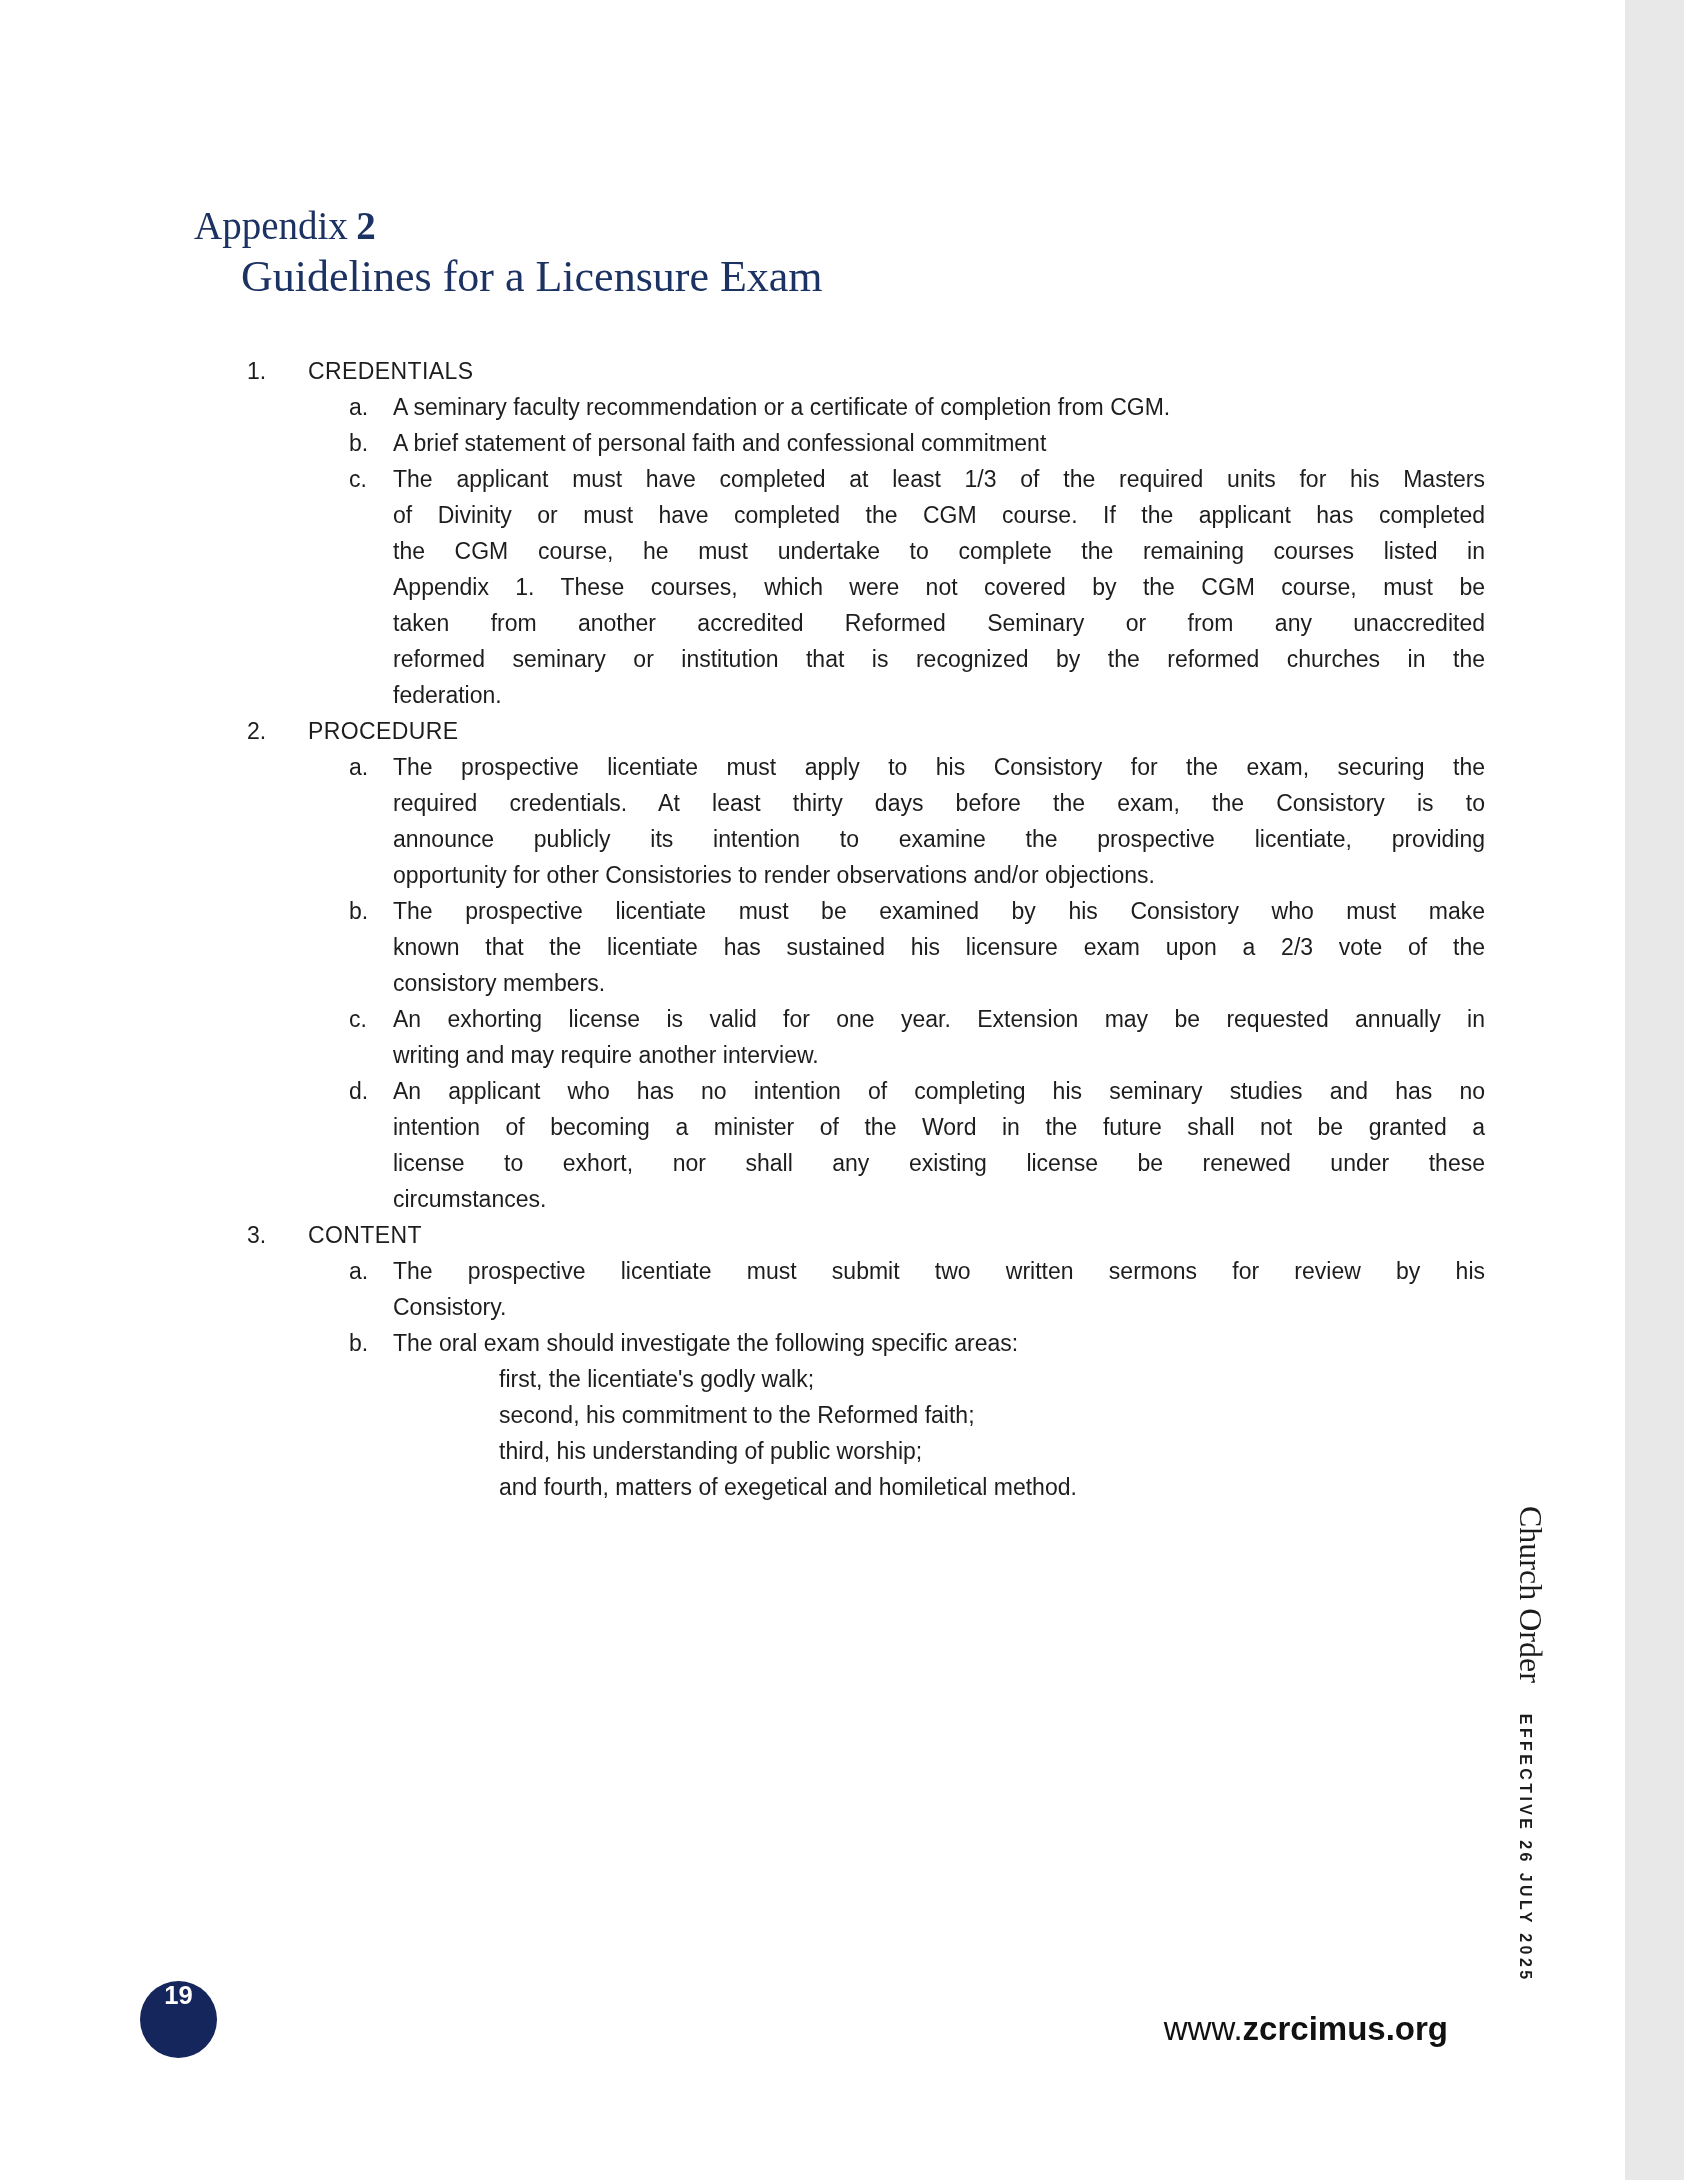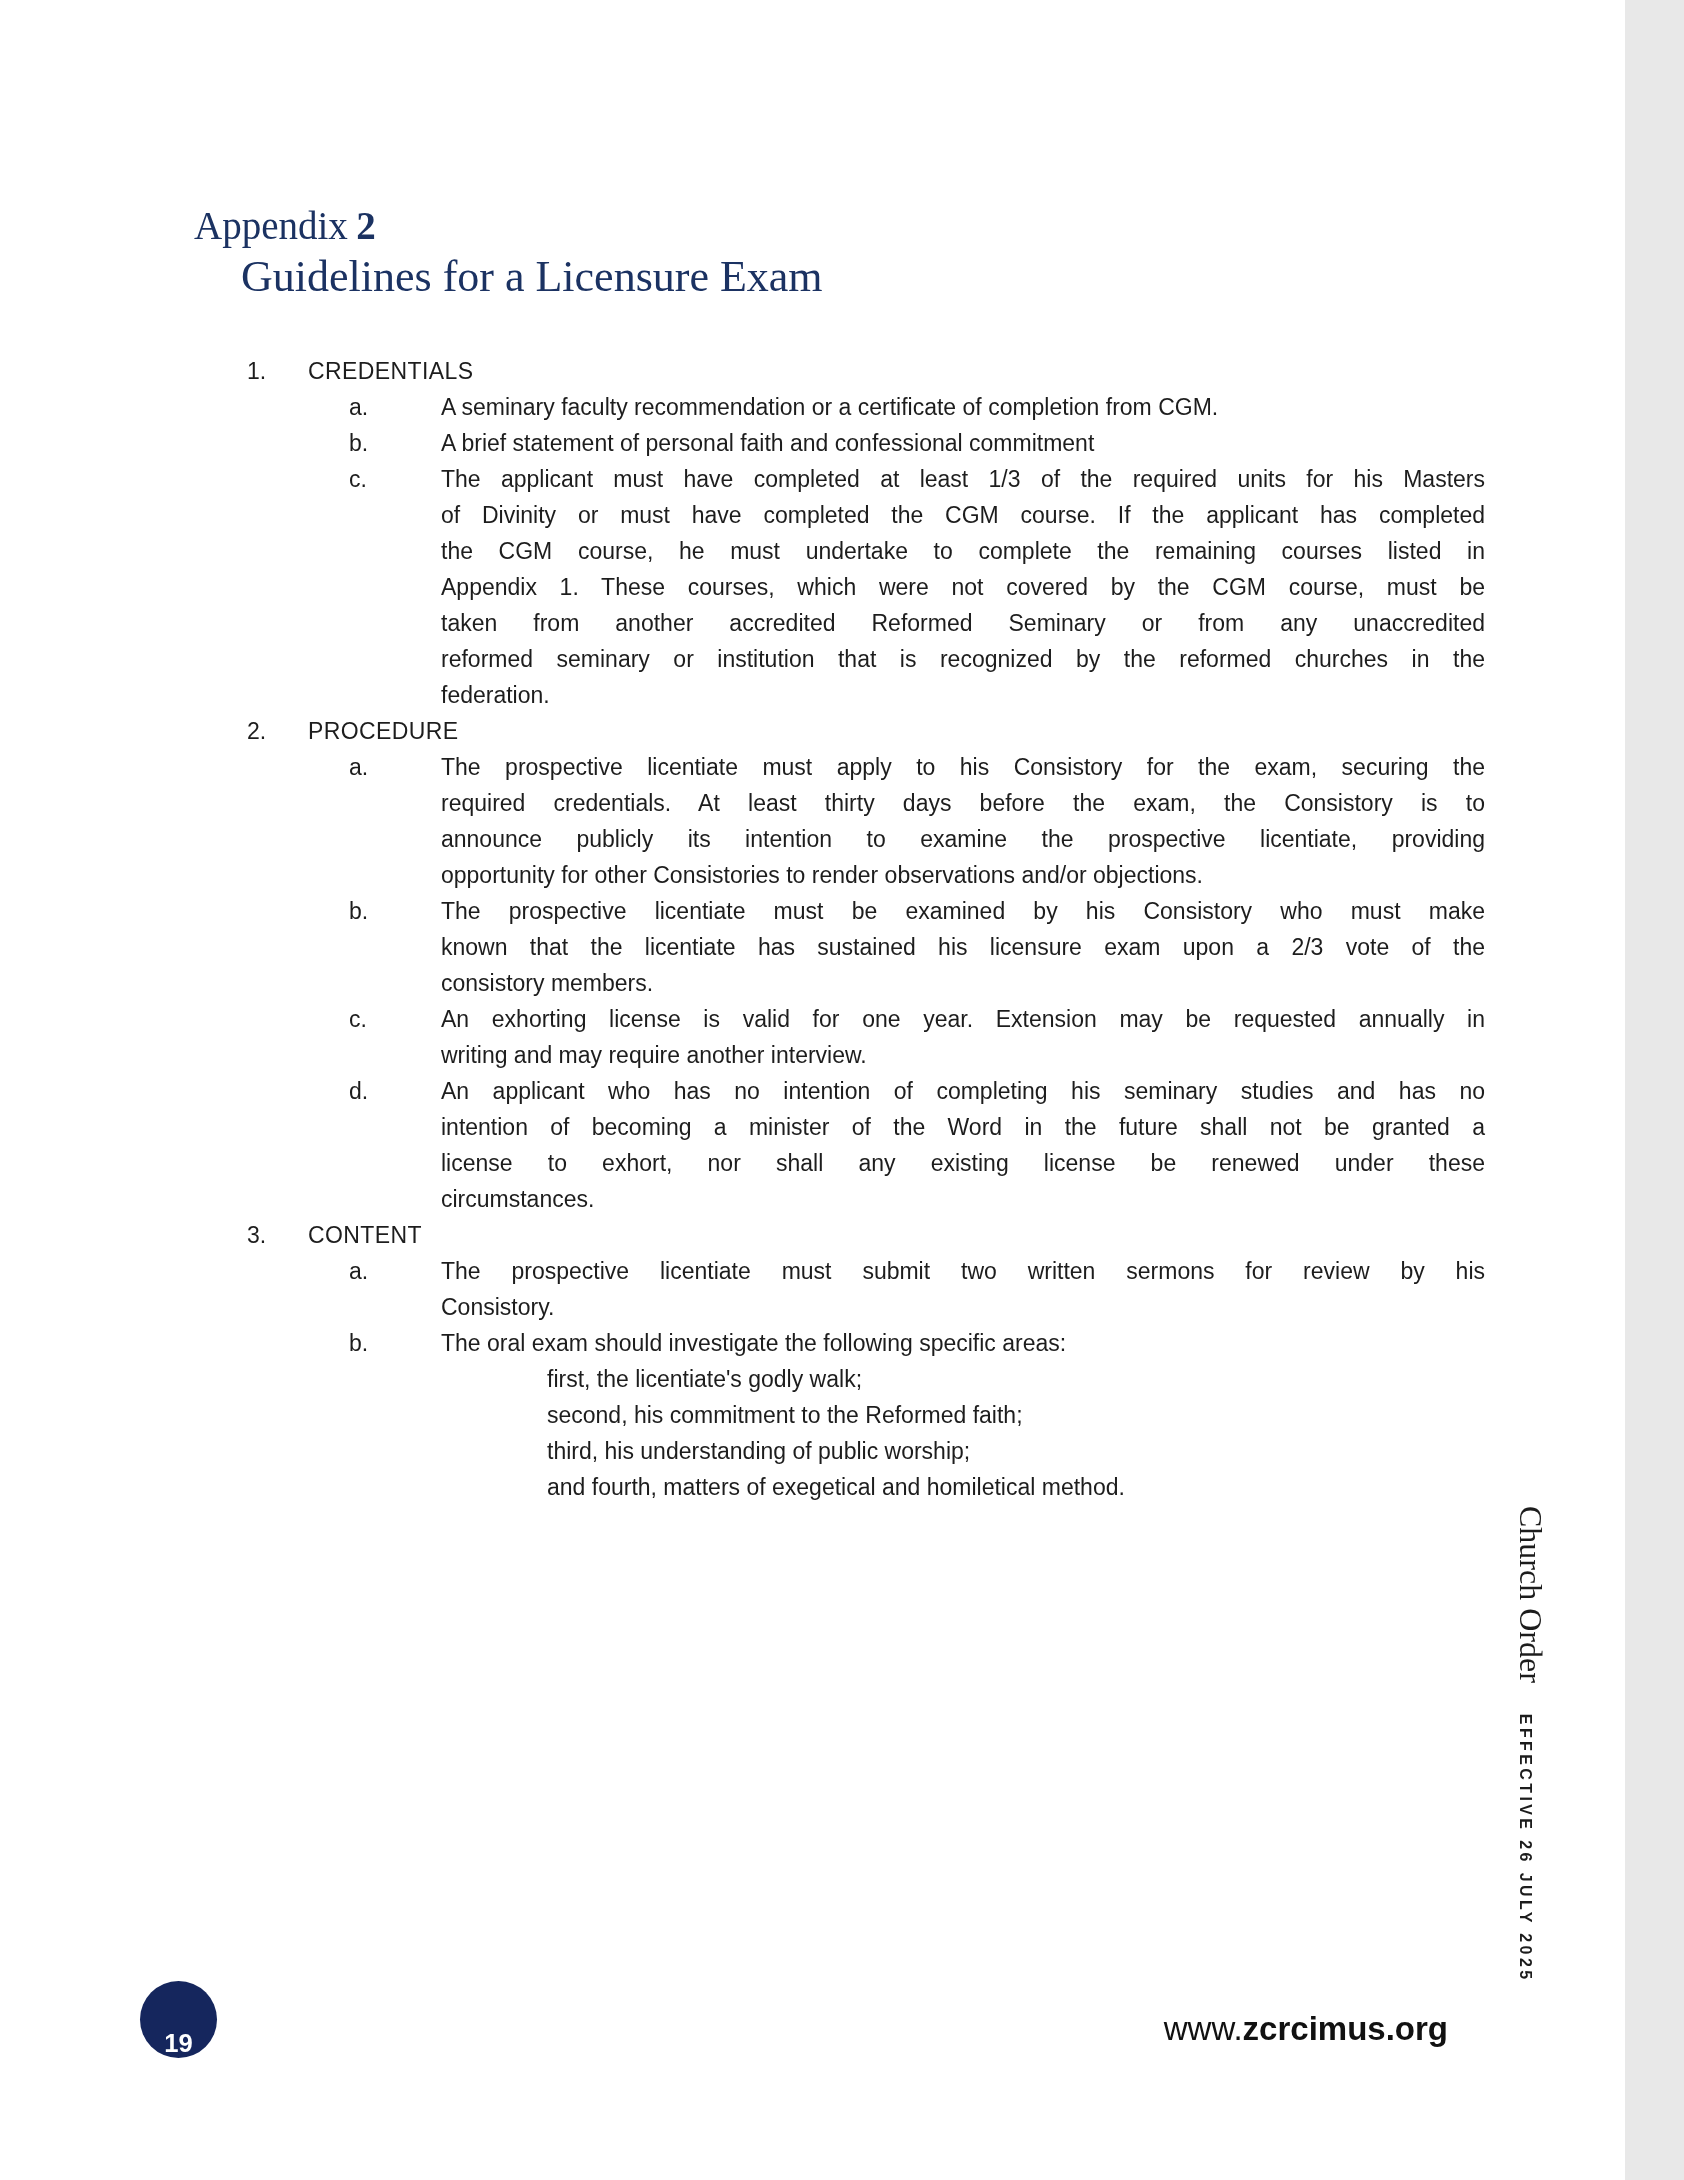--- a/index.html
+++ b/index.html
@@ -51,21 +51,21 @@
   }
   .section-head { display: flex; }
   .sec-num { width: 53px; flex: 0 0 53px; }
   .sec-title { flex: 1; letter-spacing: 0.4px; margin-left: 8px; }
   .item { display: flex; }
   .item-letter {
     margin-left: 102px;  
     width: 44px;
     flex: 0 0 44px;
   }
-  .item-body { flex: 1; min-width: 0; margin-left: 48px; } 
+  .item-body { flex: 1; min-width: 0; } 
   .line { text-align: justify; text-align-last: justify; }
   .line.last { text-align-last: left; }
   .sub-line { padding-left: 106px; } 
 
   
   .vertical-sidebar {
     position: absolute;
     left: 1549px;
     top: 1506px;
     transform: rotate(90deg);
@@ -88,21 +88,21 @@
   
   .page-number-badge {
     position: absolute;
     left: 140px;
     top: 1981px;
     width: 77px;
     height: 77px;
     border-radius: 50%;
     background: #15265d;
     display: flex;
-    align-items: flex-end;
+    align-items: flex-start;
     justify-content: center;
   }
   .page-number-badge .num {
     color: #ffffff;
     font-size: 25.6px;
     font-weight: 700;
   }
   .website {
     position: absolute;
     right: 177px;

